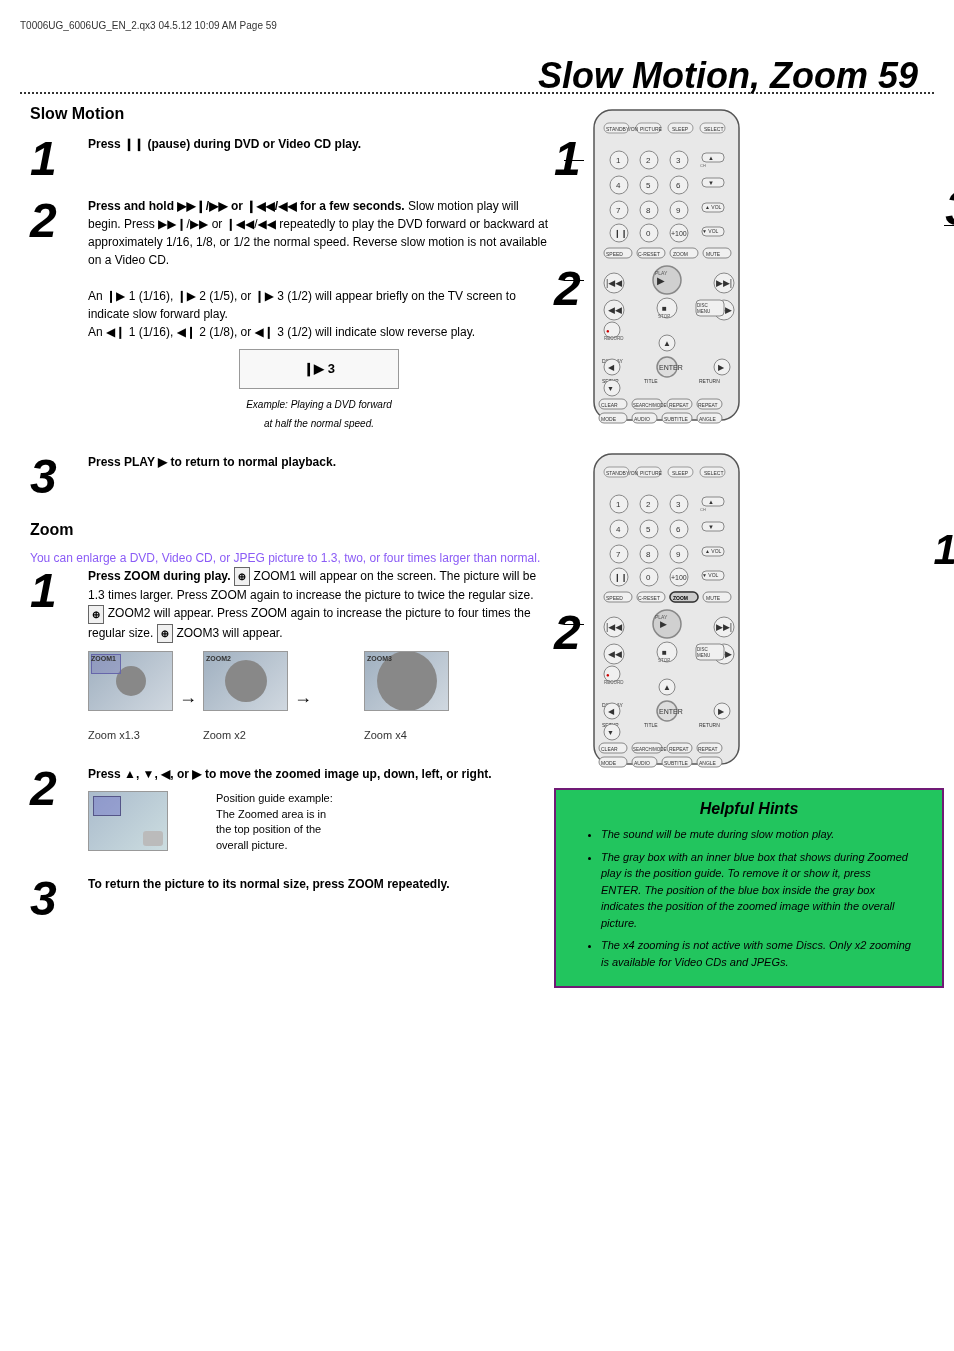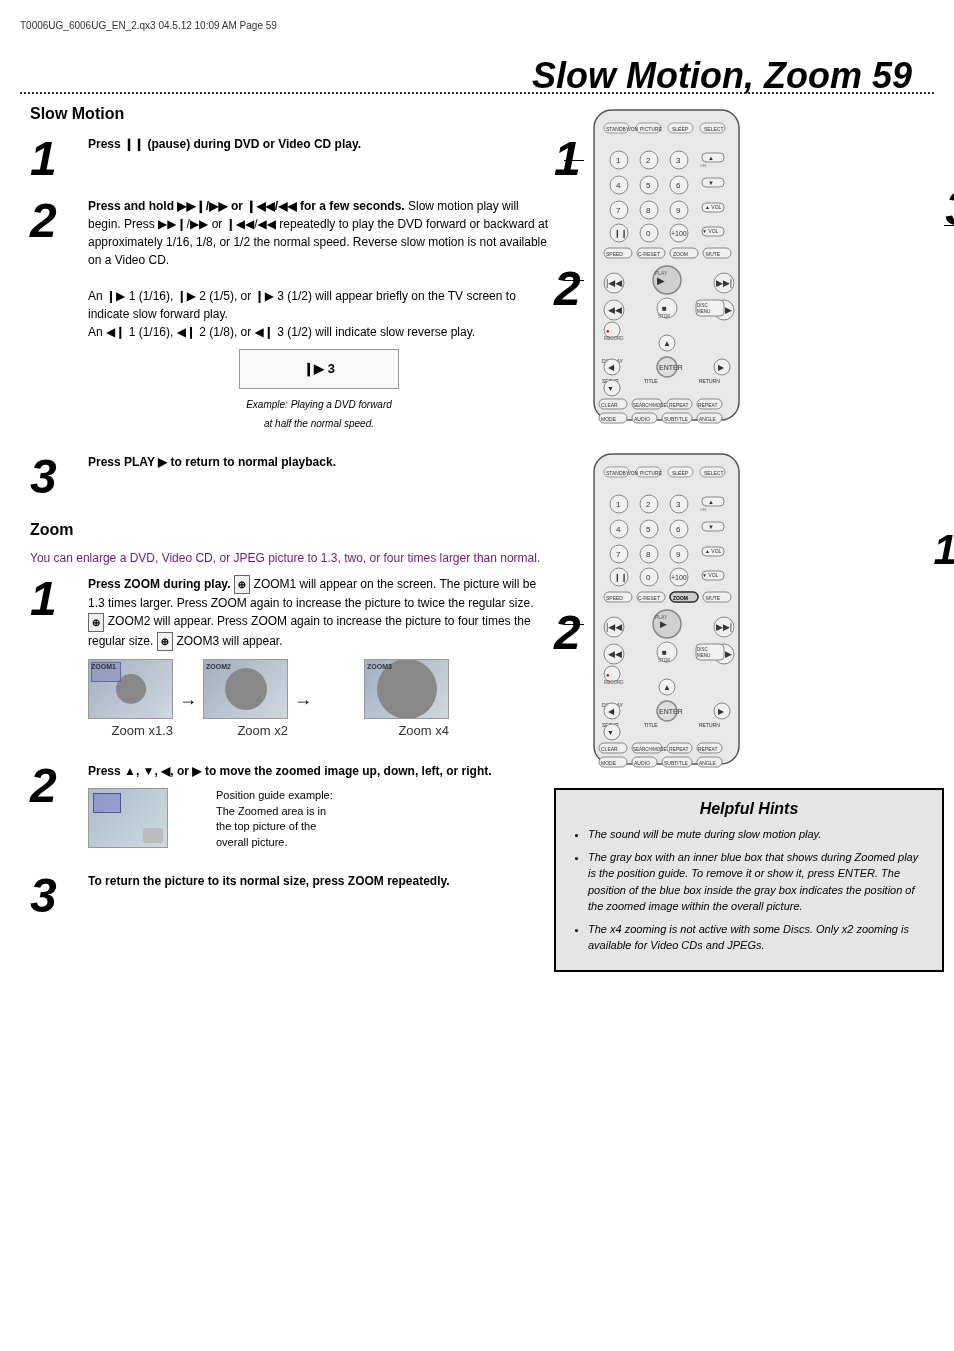--- a/index.html
+++ b/index.html
@@ -33,21 +33,21 @@
       top: 92px;
       left: 20px;
       right: 20px;
       border-top: 2px dotted #333;
     }
 
     
     .page-title {
       position: absolute;
       top: 55px;
-      right: 42px;
+      right: 36px;
       font-size: 36px;
       font-style: italic;
       font-weight: bold;
       color: #000;
     }
 
     
     .content-left {
       position: absolute;
       top: 105px;
@@ -135,24 +135,24 @@
       display: flex;
       align-items: center;
       justify-content: center;
       flex-direction: column;
       font-size: 8px;
       color: #555;
       position: relative;
       overflow: hidden;
     }
     .zoom-label {
-      font-size: 13px;
+      font-size: 11px;
       color: #333;
-      text-align: right;
-      margin-top: 2px;
+      text-align: left;
+      margin-top: 16px;
     }
     .arrow-sym {
       font-size: 18px;
       color: #000;
     }
     .zoom-overlay-box {
       position: absolute;
       top: 2px;
       left: 2px;
       width: 30px;
@@ -186,23 +186,23 @@
       border: 1px solid #558;
     }
     .position-guide-text {
       font-size: 11px;
       color: #000;
       line-height: 1.4;
     }
 
     
     .helpful-hints {
-      border: 2px solid #000000;
-      background: #e5e5e5;
-      padding: 10px 16px;
+      border: 2px solid #701a75;
+      background: #22c55e;
+      padding: 10px 29px;
       margin-top: 10px;
     }
     .helpful-hints-title {
       font-size: 16px;
       font-style: italic;
       font-weight: bold;
       text-align: center;
       color: #000;
       margin-bottom: 8px;
     }
@@ -273,21 +273,21 @@
 
   <div class="step-block" style="margin-top:8px;">
     <div class="step-num">3</div>
     <div class="step-content">
       <strong>Press PLAY ▶ to return to normal playback.</strong>
     </div>
   </div>
 
   <div class="zoom-section">
     <div class="section-heading">Zoom</div>
-    <div style="font-size:12px; margin-bottom:10px; color:#701a75;">You can enlarge a DVD, Video CD, or JPEG picture to 1.3, two, or four times larger than normal.</div>
+    <div style="font-size:12px; margin-bottom:2px; color:#8b5cf6;">You can enlarge a DVD, Video CD, or JPEG picture to 1.3, two, or four times larger than normal.</div>
 
     <div class="step-block">
       <div class="step-num">1</div>
       <div class="step-content">
         <strong>Press ZOOM during play.</strong>
         <span> <span class="zoom-icon-box">⊕</span></span>
         <span> ZOOM1 will appear on the screen. The picture will be 1.3 times larger. Press ZOOM again to increase the picture to twice the regular size. </span>
         <span class="zoom-icon-box">⊕</span>
         <span> ZOOM2 will appear. Press ZOOM again to increase the picture to four times the regular size. </span>
         <span class="zoom-icon-box">⊕</span>
@@ -335,21 +335,21 @@
         <div class="position-guide" style="margin-top:8px;gap:48px;">
           <div class="position-guide-img">
             <div style="width:100%; height:100%; background: linear-gradient(135deg,#aabbcc,#ccdde0); position:relative;">
               <div class="position-guide-inner"></div>
               <div style="position:absolute; bottom:4px; right:4px; width:20px; height:15px; background:#bbb; border-radius:3px;"></div>
             </div>
           </div>
           <div class="position-guide-text">
             <span>Position guide example:</span><br>
             <span>The Zoomed area is in</span><br>
-            <span>the top picture of the</span><br>
+            <span>the top position of the</span><br>
             <span>overall picture.</span>
           </div>
         </div>
       </div>
     </div>
 
     <div class="step-block">
       <div class="step-num">3</div>
       <div class="step-content">
         <strong>To return the picture to its normal size, press ZOOM repeatedly.</strong>

